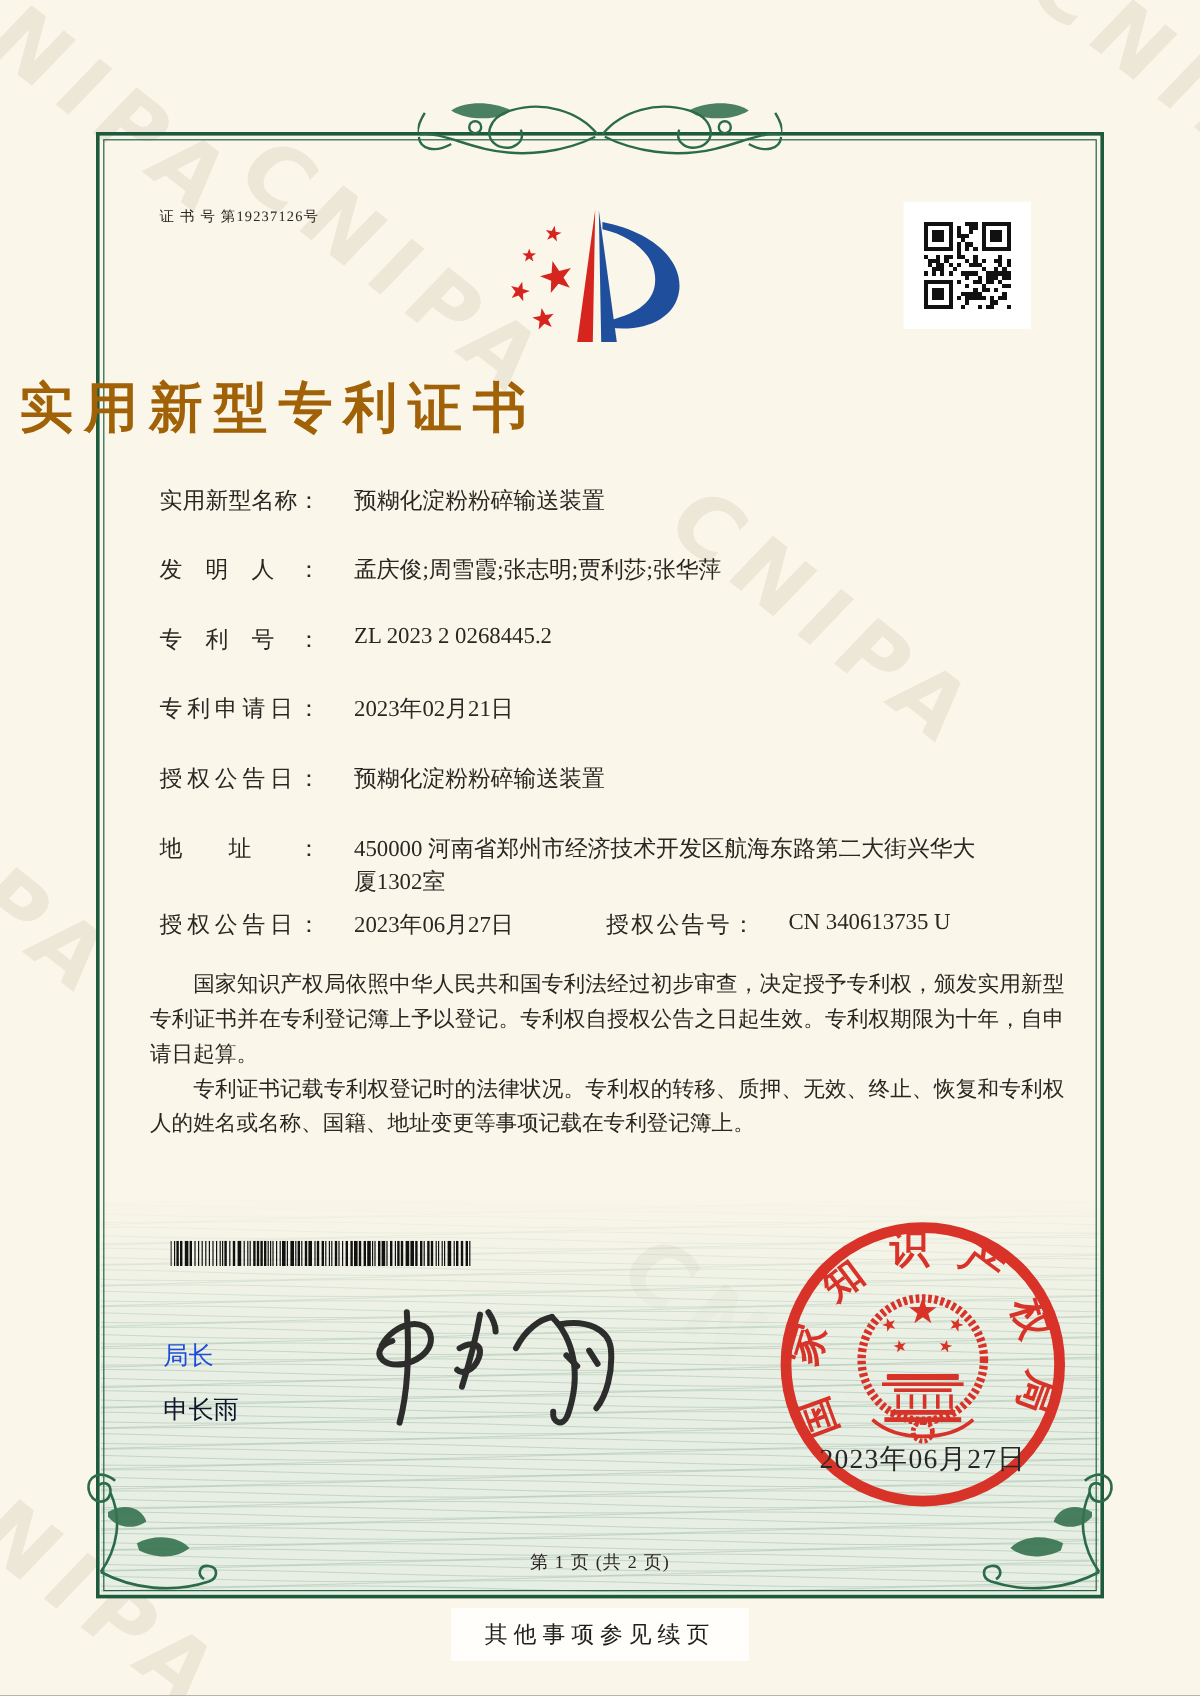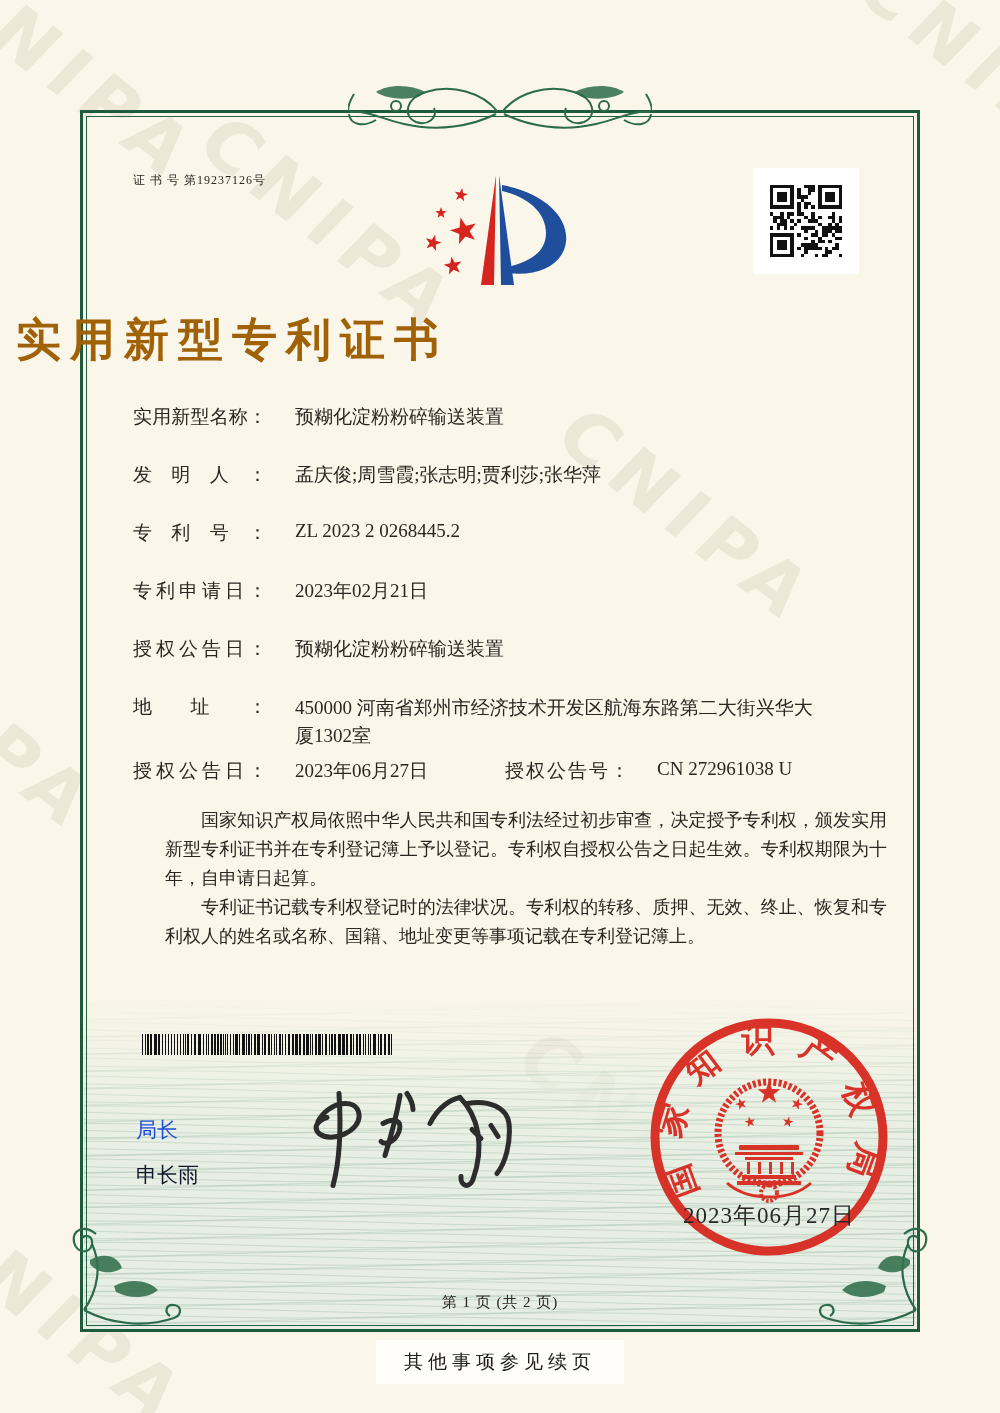--- a/index.html
+++ b/index.html
@@ -49,21 +49,21 @@
     display:inline-block; width:134px; text-align:justify; text-align-last:justify;
     vertical-align:top;
   }
   .frow .fvalue { margin-left:28px; vertical-align:top; }
   .frow.wrap, .frow.wrap .fvalue { white-space:normal; }
   .frow.wrap .fvalue { display:inline-block; width:522px; line-height:28px; }
   .frow.right { left:505px; }
   .frow.right .flabel { width:124px; }
   
   #law { position:absolute; left:125px; top:806px; width:762px; z-index:5; }
-  #law p { font-size:18px; line-height:29px; text-indent:2em; text-align:justify;margin-left:40px; }
+  #law p { font-size:18px; line-height:29px; text-indent:2em; text-align:justify; }
   
   #barcode { position:absolute; left:142px; top:1034px; z-index:5; }
   #commissioner-title { position:absolute; left:136px; top:1116px; font-family:"DejaVu Sans","Liberation Sans",sans-serif; font-size:21px; color:#1d4ed8; z-index:5; }
   #commissioner-name  { position:absolute; left:136px; top:1161px; font-family:"DejaVu Sans","Liberation Sans",sans-serif; font-size:21px; color:#0f172a; z-index:5; }
   #signature { position:absolute; left:295px; top:1078px; z-index:5; opacity:.92; }
   #seal { position:absolute; left:639px; top:1007px; z-index:6; opacity:.94; }
   #page-number { position:absolute; left:0; top:1293px; width:100%; text-align:center; font-size:15px; letter-spacing:1px; z-index:5; }
   #continuation {
     position:absolute; left:50%; top:1340px; transform:translateX(-50%);
     background:#fffefb; padding:9px 28px; font-size:19px; letter-spacing:5px; z-index:5;
@@ -447,21 +447,21 @@
   <div class="frow" style="top:636px">
     <span class="flabel">授权公告日：</span><span class="fvalue">预糊化淀粉粉碎输送装置</span>
   </div>
   <div class="frow wrap" style="top:694px">
     <span class="flabel">地址：</span><span class="fvalue">450000 河南省郑州市经济技术开发区航海东路第二大街兴华大厦1302室</span>
   </div>
   <div class="frow" style="top:758px">
     <span class="flabel">授权公告日：</span><span class="fvalue">2023年06月27日</span>
   </div>
   <div class="frow right" style="top:758px">
-    <span class="flabel">授权公告号：</span><span class="fvalue">CN 272961038 U</span>
+    <span class="flabel">授权公告号：</span><span class="fvalue">CN 340613735 U</span>
   </div>
 
   <div id="law">
     <p>国家知识产权局依照中华人民共和国专利法经过初步审查，决定授予专利权，颁发实用新型专利证书并在专利登记簿上予以登记。专利权自授权公告之日起生效。专利权期限为十年，自申请日起算。</p>
     <p>专利证书记载专利权登记时的法律状况。专利权的转移、质押、无效、终止、恢复和专利权人的姓名或名称、国籍、地址变更等事项记载在专利登记簿上。</p>
   </div>
 
   <svg id="barcode" width="253" height="21" viewBox="0 0 253 21">
       <rect x="0" y="0" width="1" height="21" fill="#111"></rect>
       <rect x="3" y="0" width="1" height="21" fill="#111"></rect>

